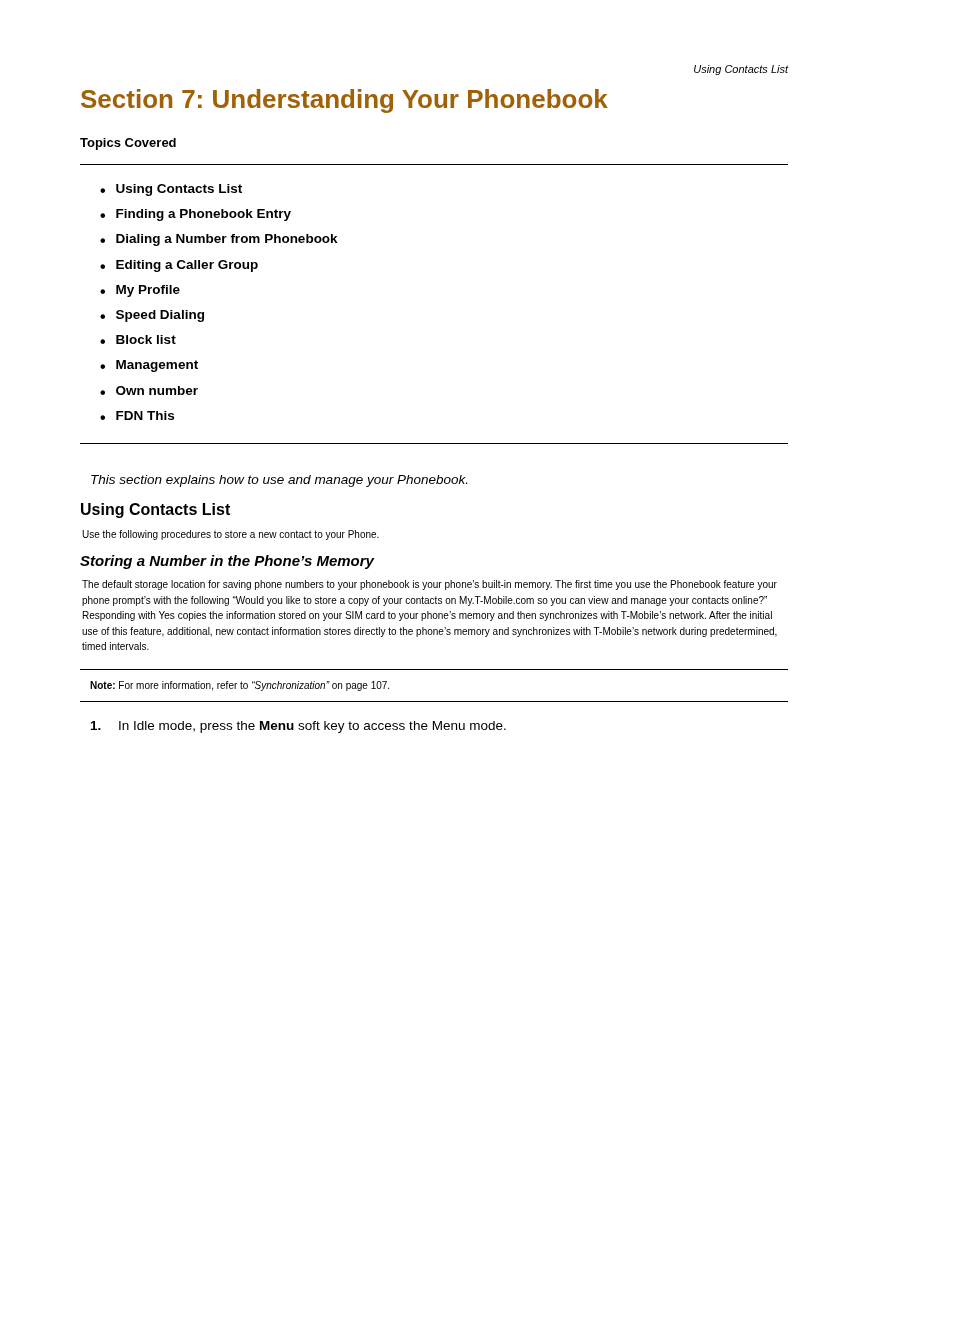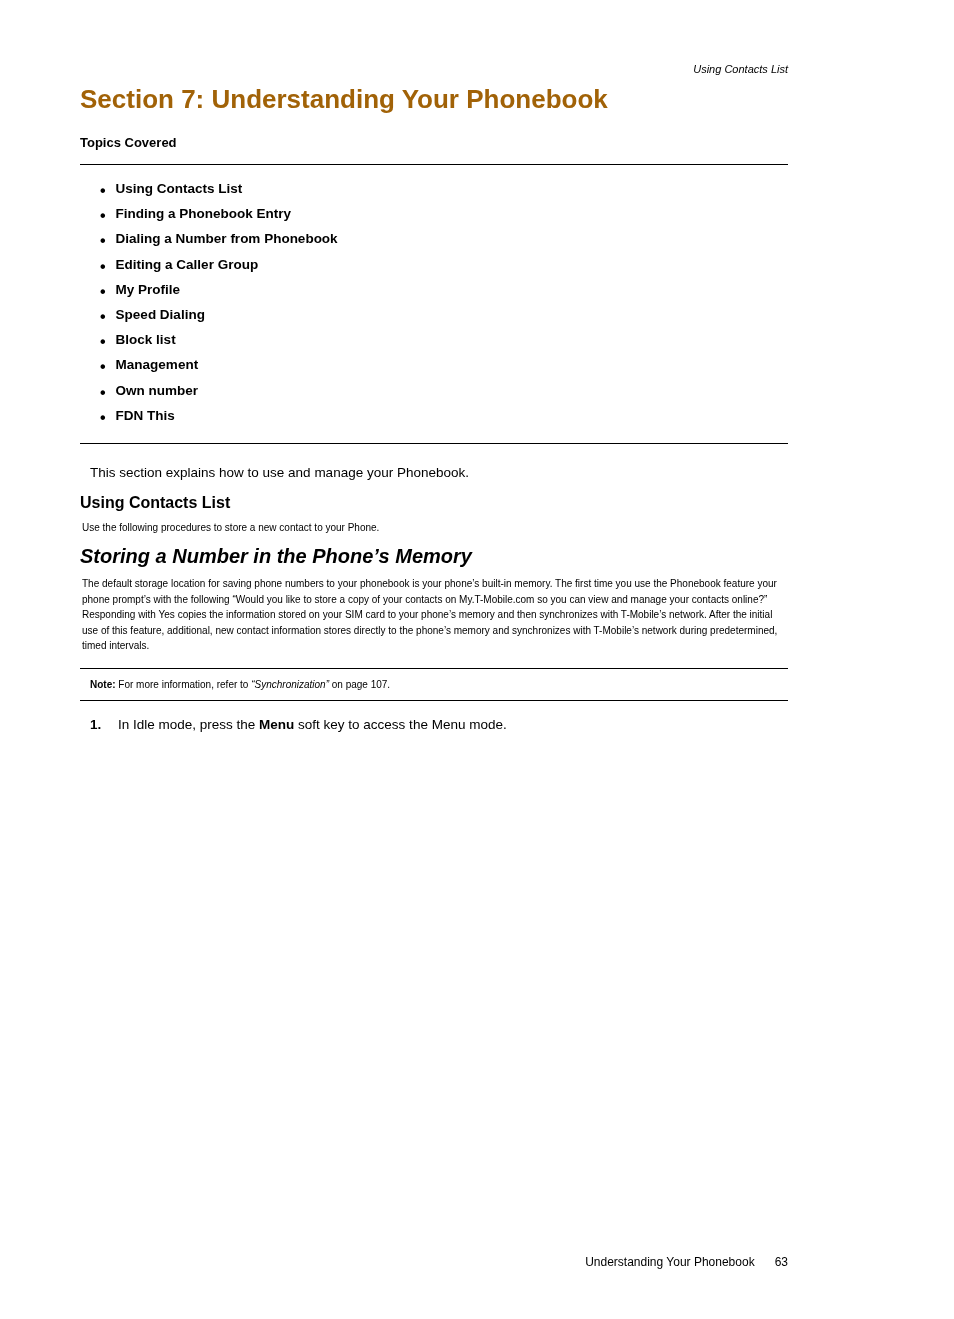--- a/index.html
+++ b/index.html
@@ -78,32 +78,33 @@
     .bullet-list li::before {
       content: "•";
       font-size: 16px;
       margin-right: 10px;
       font-weight: bold;
       line-height: 1.2;
     }
 
     .intro-text {
       font-size: 13.5px;
-      margin: 21px 0 14px 0;
+      margin: 28px 0 14px 0;
       padding-left: 10px;
+      font-style: italic;
     }
 
     .subsection-title {
       font-size: 16px;
       font-weight: bold;
       margin-bottom: 8px;
     }
 
     .subsection-italic-title {
-      font-size: 20px;
+      font-size: 15px;
       font-weight: bold;
       font-style: italic;
       margin-bottom: 8px;
     }
 
     .body-text {
       font-size: 10px;
       line-height: 1.55;
       margin-bottom: 10px;
       padding-left: 2px;
@@ -208,18 +209,14 @@
     <span>For more information, refer to </span><em>“Synchronization”</em><span> on page 107.</span>
   </div>
 
   <ol class="numbered-list">
     <li>
       <span class="num bold-inline">1.</span>
       <span>In Idle mode, press the <strong>Menu</strong> soft key to access the Menu mode.</span>
     </li>
   </ol>
 
-  <div class="footer-section">
-    <span class="footer-text">Understanding Your Phonebook</span>
-    <span class="footer-page-num">63</span>
-  </div>
 
 </div>
 
 </body></html>

